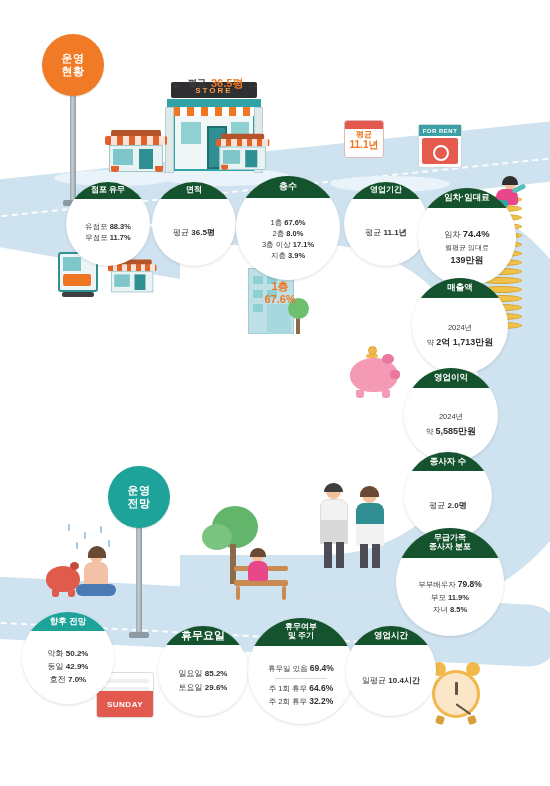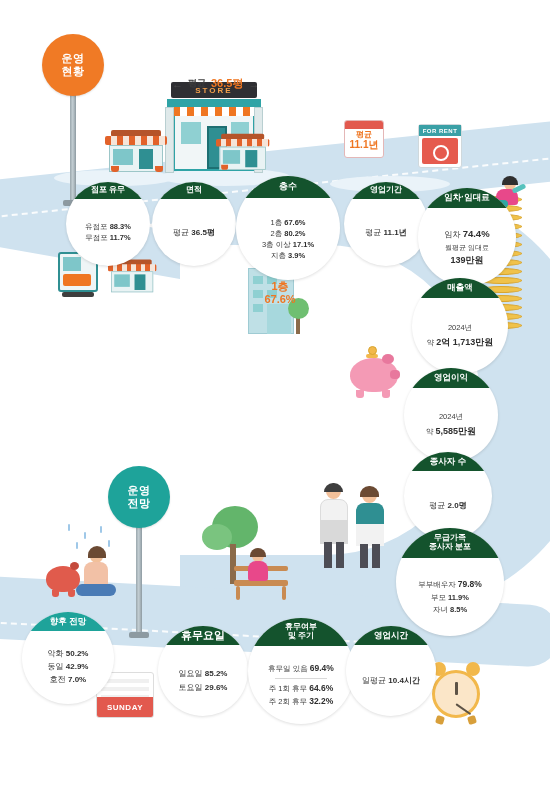--- a/index.html
+++ b/index.html
@@ -101,21 +101,21 @@
   
   .pr-head{position:absolute;border-radius:50%;}
   .pr-body{position:absolute;border-radius:8px 8px 3px 3px;}
 
   
   .cal{position:absolute;background:#fff;border:1px solid #e4b7b7;border-radius:3px;box-sizing:border-box;}
   .cal-top{position:absolute;left:0;top:0;right:0;height:8px;background:#e2594e;border-radius:2px 2px 0 0;}
   .cal-tx{position:absolute;left:0;right:0;top:9px;text-align:center;color:#ef7622;font-size:8px;font-weight:bold;line-height:1.15;}
 
   .sunday{position:absolute;background:#fff;border:1px solid #ddd;border-radius:3px;box-sizing:border-box;z-index:7;}
-  .sunday .sd-hd{position:absolute;left:0;right:0;bottom:0;height:20px;background:#e2594e;color:#fff;font-size:8px;
+  .sunday .sd-hd{position:absolute;left:0;right:0;bottom:0;height:26px;background:#e2594e;color:#fff;font-size:8px;
      font-weight:bold;display:flex;align-items:center;justify-content:center;border-radius:0 0 2px 2px;letter-spacing:.5px;}
   .sunday .sd-gr{position:absolute;left:4px;top:4px;right:4px;height:22px;
      background:repeating-linear-gradient(0deg,#f0f0f0 0 4px,#fff 4px 8px);}
 
   
   .rent{position:absolute;z-index:7;background:#fff;border:1px solid #cfd8dc;border-radius:3px;box-sizing:border-box;}
   .rent-hd{position:absolute;left:0;right:0;top:0;height:11px;background:#3aa0a6;color:#fff;font-size:6px;
      display:flex;align-items:center;justify-content:center;font-weight:bold;letter-spacing:.5px;}
   .rent-bd{position:absolute;left:3px;top:13px;right:3px;bottom:3px;background:#e55b4e;border-radius:2px;}
 
@@ -373,21 +373,21 @@
 
   <div class="bub" style="left:236px;top:176px;width:104px;height:104px;">
     <div class="cap" style="height:22px;font-size:9px;">층수</div>
     <div class="body" style="font-size:7.5px;line-height:1.5;">
       <div class="ln">
         <span>1층</span>
         <b>67.6%</b>
       </div>
       <div class="ln">
         <span>2층</span>
-        <b>80.2%</b>
+        <b>8.0%</b>
       </div>
       <div class="ln">
         <span>3층 이상</span>
         <b>17.1%</b>
       </div>
       <div class="ln">
         <span>지층</span>
         <b>3.9%</b>
       </div>
     </div>

